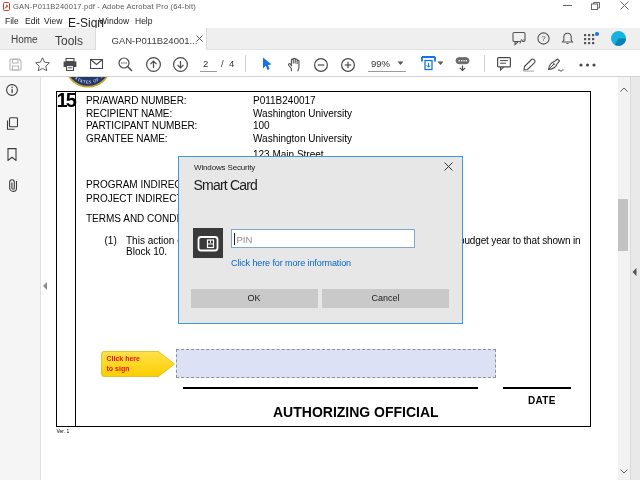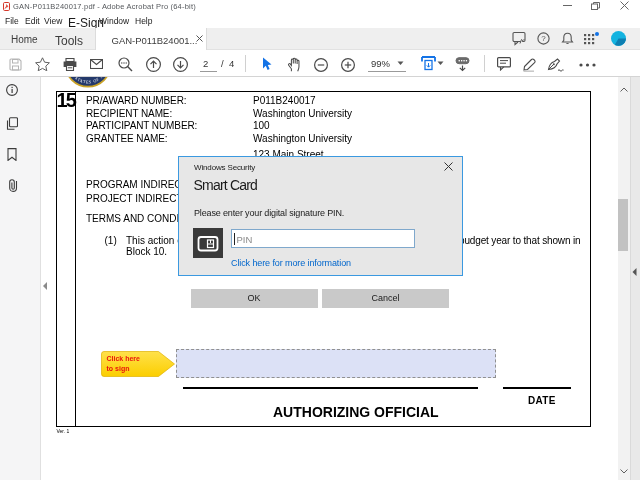--- a/index.html
+++ b/index.html
@@ -348,29 +348,28 @@
       <path d="M0.5 0.5 L4 4 L7.5 0.5" fill="none" stroke="#606060" stroke-width="1"></path>
     </svg>
 </div>
 <div class="abs" style="left:629.5px;top:77px;width:10.5px;height:403px;background:#e9e9e9;border-left:1px solid #dadada;"></div>
 <div class="abs" style="left:631.5px;top:268px;">
 <svg width="5" height="8">
       <path d="M4.5 0 L0.5 4 L4.5 8 Z" fill="#555"></path>
     </svg>
 </div>
 
-<div class="abs" style="left:178px;top:155.5px;width:285px;height:120px;background:#e7e7e7;border:1.5px solid #3b99e0;">
+<div class="abs" style="left:178px;top:155.5px;width:285px;height:168px;background:#e7e7e7;border:1.5px solid #3b99e0;">
   <div class="abs" style="left:15px;top:6px;font-size:8px;letter-spacing:-0.15px;color:#1b1b1b;">Windows Security</div>
   <div class="abs" style="left:264.5px;top:5.5px;width:9px;height:9px;">
     <svg width="9" height="9">
         <path d="M0.5 0.5 L8.5 8.5 M8.5 0.5 L0.5 8.5" stroke="#333" stroke-width="1"></path>
       </svg>
   </div>
   <div class="abs" style="left:14.5px;top:20px;font-size:14px;letter-spacing:-0.8px;color:#1b1b1b;">Smart Card</div>
-  <div class="abs" style="left:15px;top:51px;font-size:9px;letter-spacing:-0.15px;color:#1b1b1b;">Please enter your digital signature PIN.</div>
 
   <div class="abs" style="left:13.5px;top:71.5px;width:30px;height:30px;background:#3a3a3a;">
     <svg width="30" height="30">
         <rect x="5.5" y="9" width="19" height="13.5" rx="2.5" fill="none" stroke="#fff" stroke-width="1.8"></rect>
         <rect x="14.5" y="12" width="6" height="7.5" fill="none" stroke="#fff" stroke-width="1.2"></rect>
         <path d="M17.5 12 v3 M14.5 16 h6" stroke="#fff" stroke-width="1"></path>
       </svg>
   </div>
 
   <div class="abs" style="left:52px;top:72.5px;width:184px;height:18.5px;background:#fff;border:1px solid #7fa8cc;">

